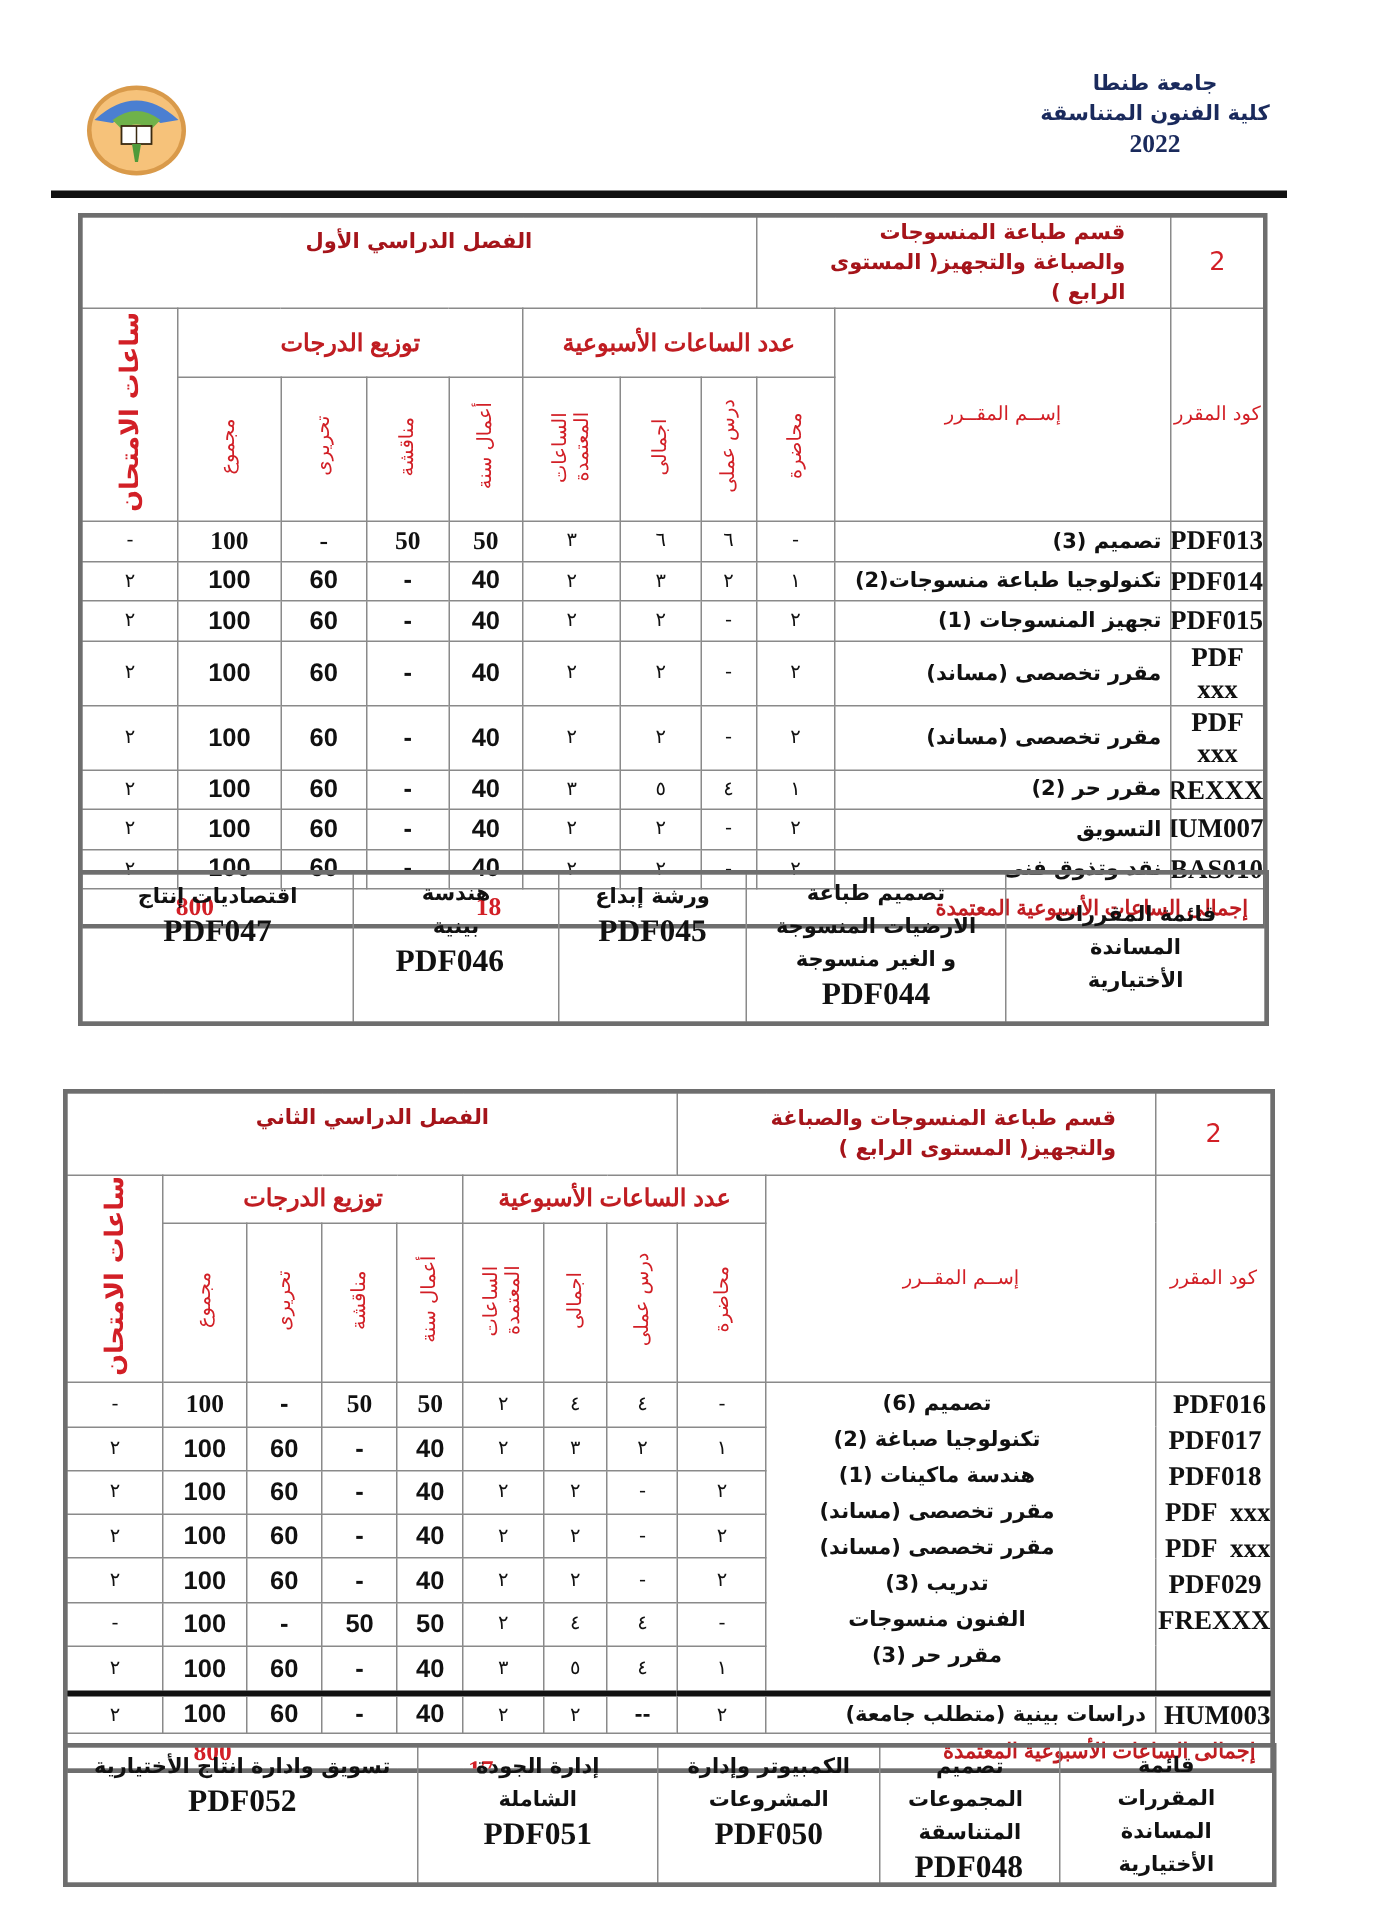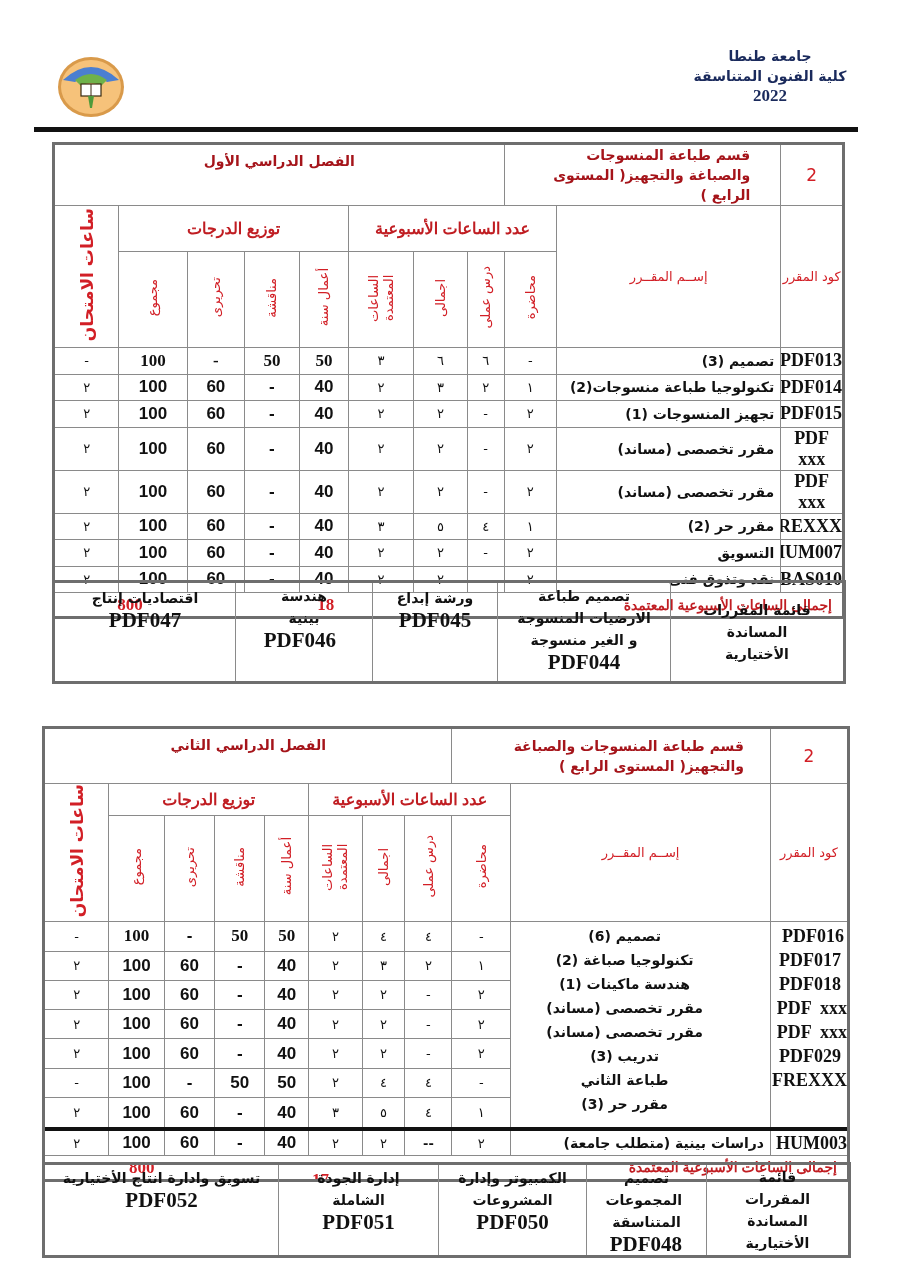--- a/index.html
+++ b/index.html
@@ -306,21 +306,21 @@
           <div class="code" style="line-height: 24px; white-space: pre;">PDF029</div>
           <div class="code" style="line-height: 24px; white-space: pre;">FREXXX</div>
         </td>
         <td rowspan="7" style="vertical-align: top; text-align: center; padding-right: 8px; padding-top: 2px;">
           <div style="font-family: &quot;DejaVu Sans&quot;, sans-serif; font-weight: bold; font-size: 14px; line-height: 24px; white-space: nowrap; padding-right: 24px;">تصميم (6)</div>
           <div style="font-family: &quot;DejaVu Sans&quot;, sans-serif; font-weight: bold; font-size: 14px; line-height: 24px; white-space: nowrap; padding-right: 24px;">تكنولوجيا صباغة (2)</div>
           <div style="font-family: &quot;DejaVu Sans&quot;, sans-serif; font-weight: bold; font-size: 14px; line-height: 24px; white-space: nowrap; padding-right: 24px;">هندسة ماكينات (1)</div>
           <div style="font-family: &quot;DejaVu Sans&quot;, sans-serif; font-weight: bold; font-size: 14px; line-height: 24px; white-space: nowrap; padding-right: 24px;">مقرر تخصصى (مساند)</div>
           <div style="font-family: &quot;DejaVu Sans&quot;, sans-serif; font-weight: bold; font-size: 14px; line-height: 24px; white-space: nowrap; padding-right: 24px;">مقرر تخصصى (مساند)</div>
           <div style="font-family: &quot;DejaVu Sans&quot;, sans-serif; font-weight: bold; font-size: 14px; line-height: 24px; white-space: nowrap; padding-right: 24px;">تدريب (3)</div>
-          <div style="font-family: &quot;DejaVu Sans&quot;, sans-serif; font-weight: bold; font-size: 14px; line-height: 24px; white-space: nowrap; padding-right: 24px;">طباعة الثاني</div>
+          <div style="font-family: &quot;DejaVu Sans&quot;, sans-serif; font-weight: bold; font-size: 14px; line-height: 24px; white-space: nowrap; padding-right: 24px;">الفنون منسوجات</div>
           <div style="font-family: &quot;DejaVu Sans&quot;, sans-serif; font-weight: bold; font-size: 14px; line-height: 24px; white-space: nowrap; padding-right: 24px;">مقرر حر (3)</div>
         </td>
         <td class="arabic-num">-</td>
         <td class="arabic-num">٤</td>
         <td class="arabic-num">٤</td>
         <td class="arabic-num">٢</td>
         <td class="num-serif">50</td>
         <td class="num-serif">50</td>
         <td class="num-sans">-</td>
         <td class="num-serif">100</td>

